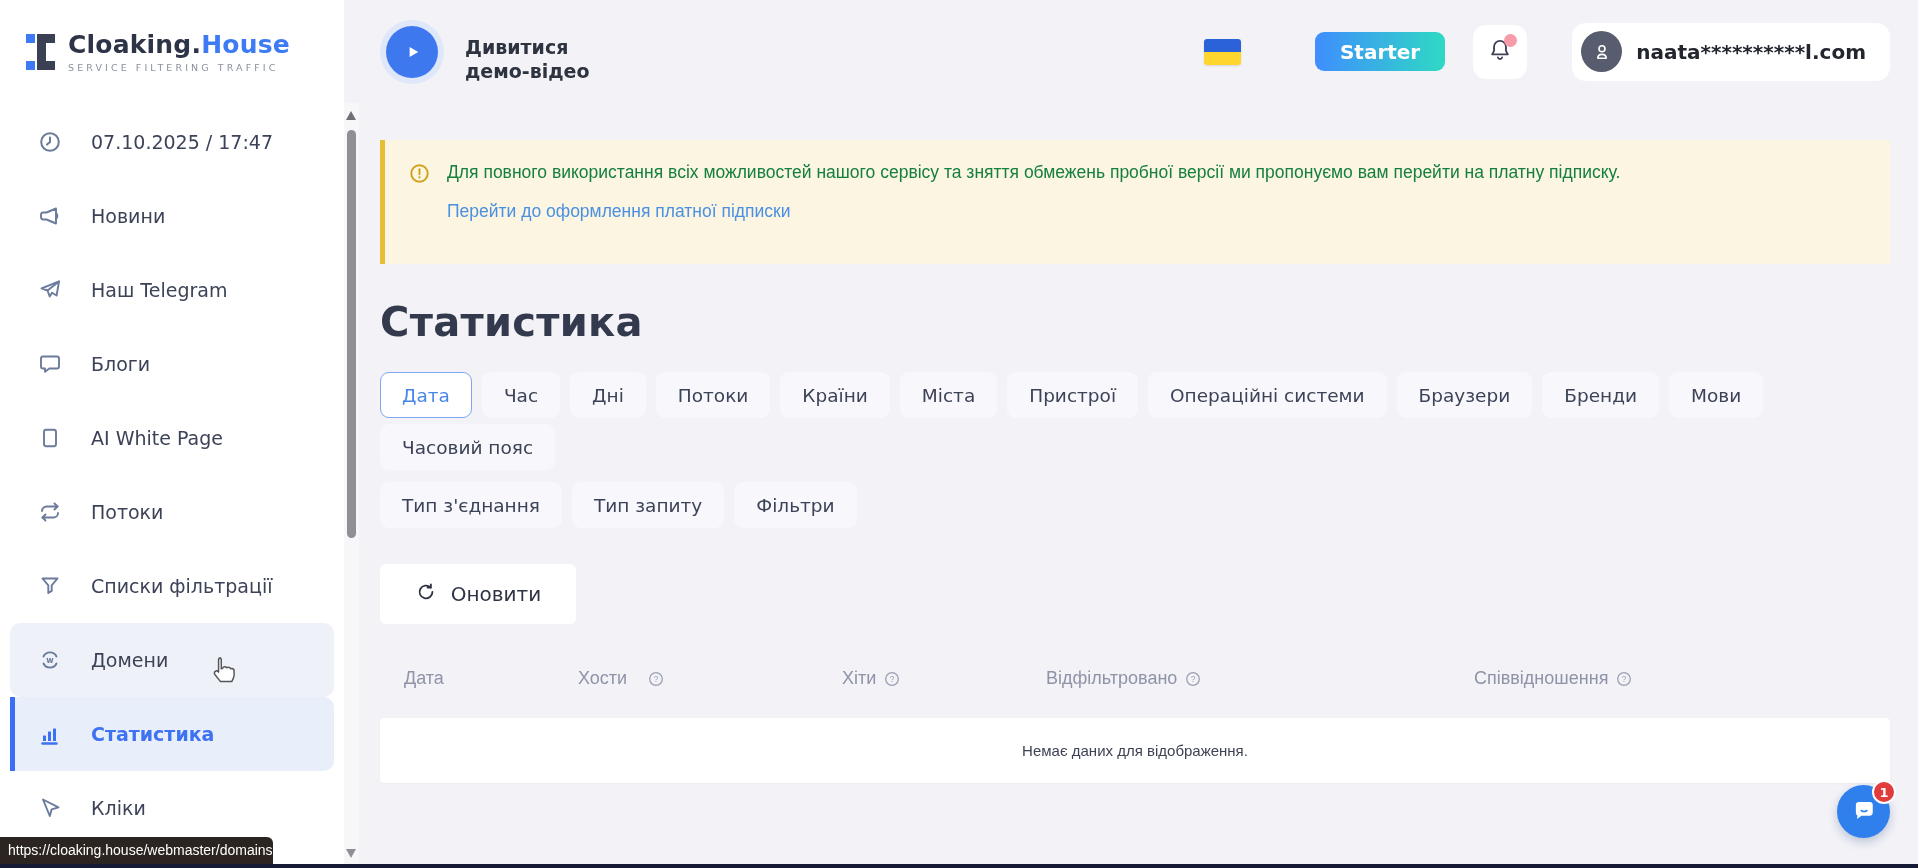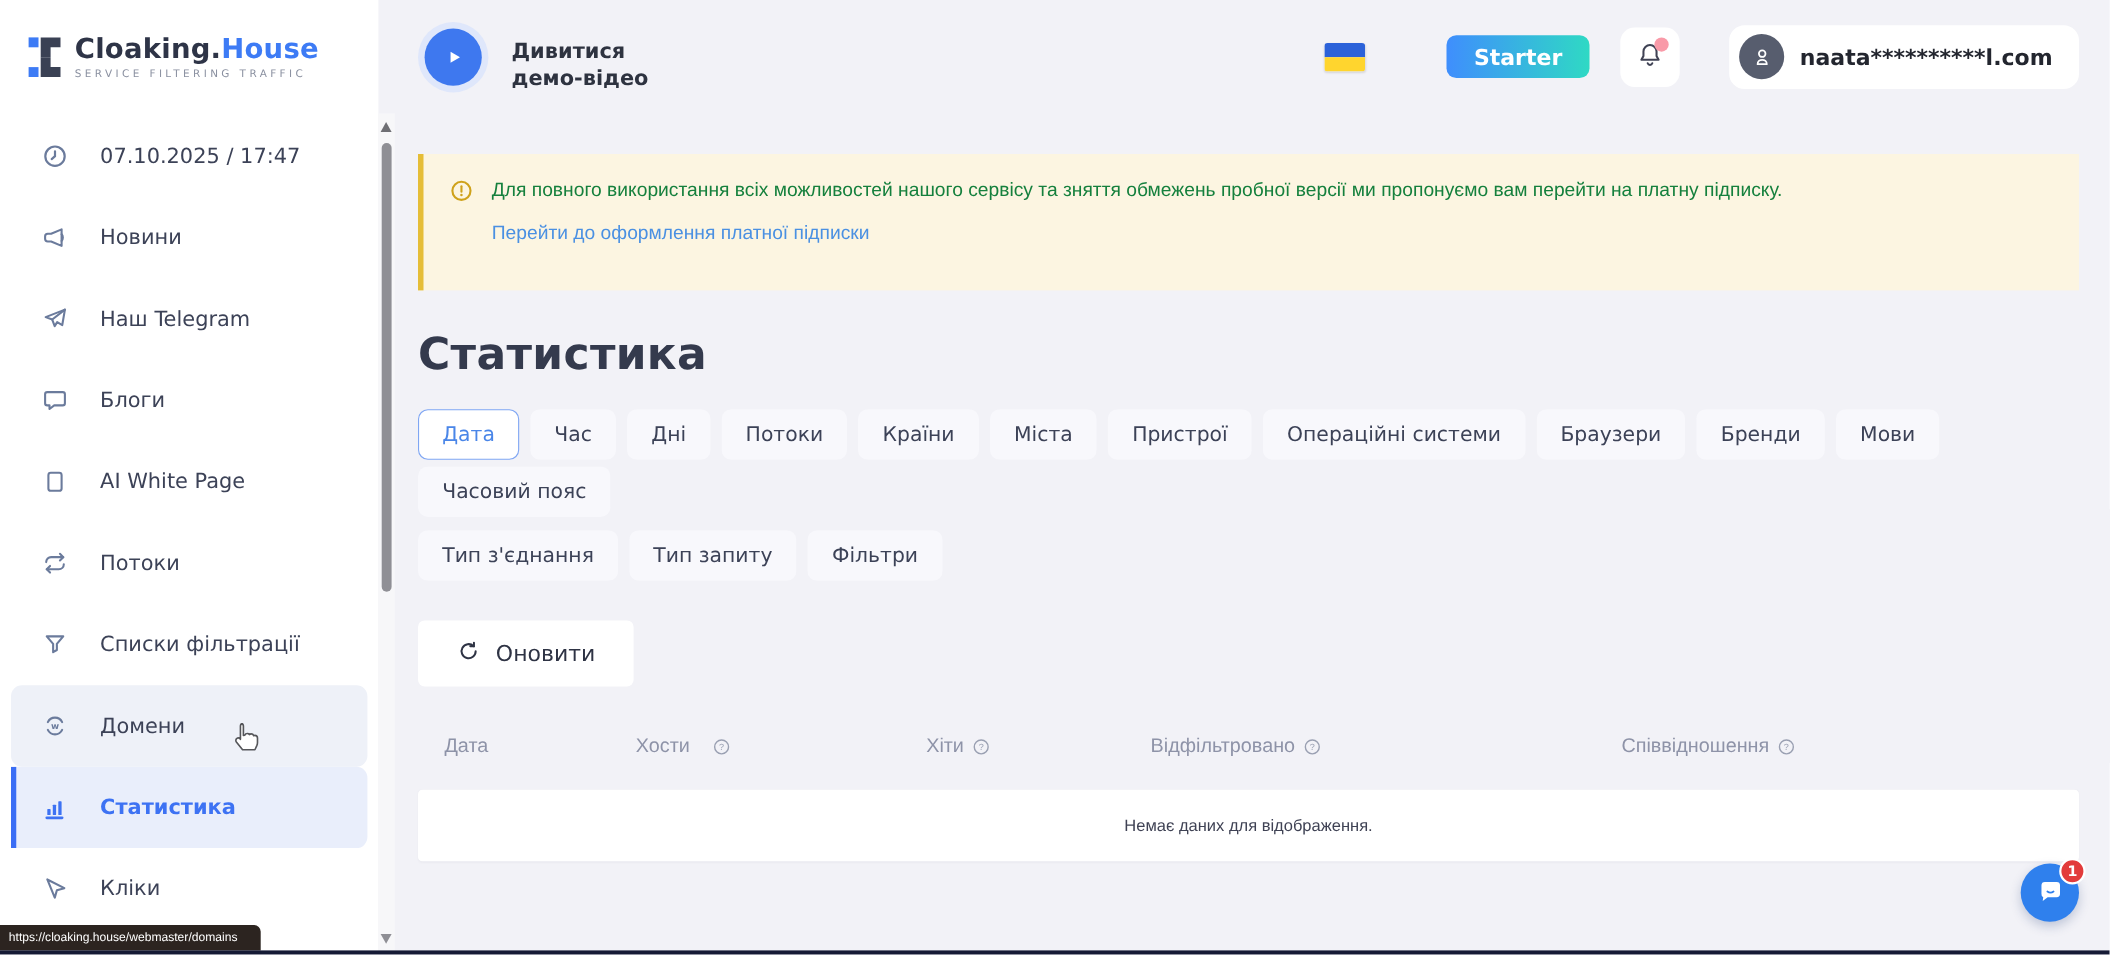--- a/index.html
+++ b/index.html
@@ -86,21 +86,21 @@
   .th-0 { left:24px; } .th-1 { left:198px;gap:20px; } .th-2 { left:462px; } .th-3 { left:666px; } .th-4 { left:1094px; }
   .help { display:inline-flex; cursor:pointer; }
 
   .empty-card { margin-top:20px; height:65px; background:#ffffff; border-radius:4px;
                 display:flex; align-items:center; justify-content:center;
                 font-family:"Liberation Sans",sans-serif; font-size:15px; color:#3f4254;
                 box-shadow:0 1px 2px rgba(40,50,80,.04); }
 
   
   .status-tip { position:absolute; left:0; bottom:4px; background:#2c2420; color:#fff; z-index:5;
-                font-family:"Liberation Sans",sans-serif; font-size:11px; padding:5px 21px 6px 8px;
+                font-family:"Liberation Sans",sans-serif; font-size:14px; padding:5px 0 6px 8px;
                 border-radius:0 6px 0 0; }
   .bottom-strip { position:absolute; left:0; bottom:0; width:100%; height:4px; background:#151a35; z-index:6; }
   .chat-fab { position:absolute; right:28px; bottom:30px; width:53px; height:53px; border-radius:50%;
               background:#2f80ed; display:flex; align-items:center; justify-content:center; cursor:pointer; z-index:5;
               box-shadow:0 4px 10px rgba(30,60,120,.25); }
   .chat-badge { position:absolute; top:-5px; right:-6px; min-width:24px; height:24px; border-radius:50%;
                 background:#e23b3b; border:2.5px solid #fff; color:#fff; font-size:13px; font-weight:bold;
                 display:flex; align-items:center; justify-content:center; }
   .hand-cursor { position:absolute; left:208px; top:655px; z-index:4; pointer-events:none; }
 </style>

